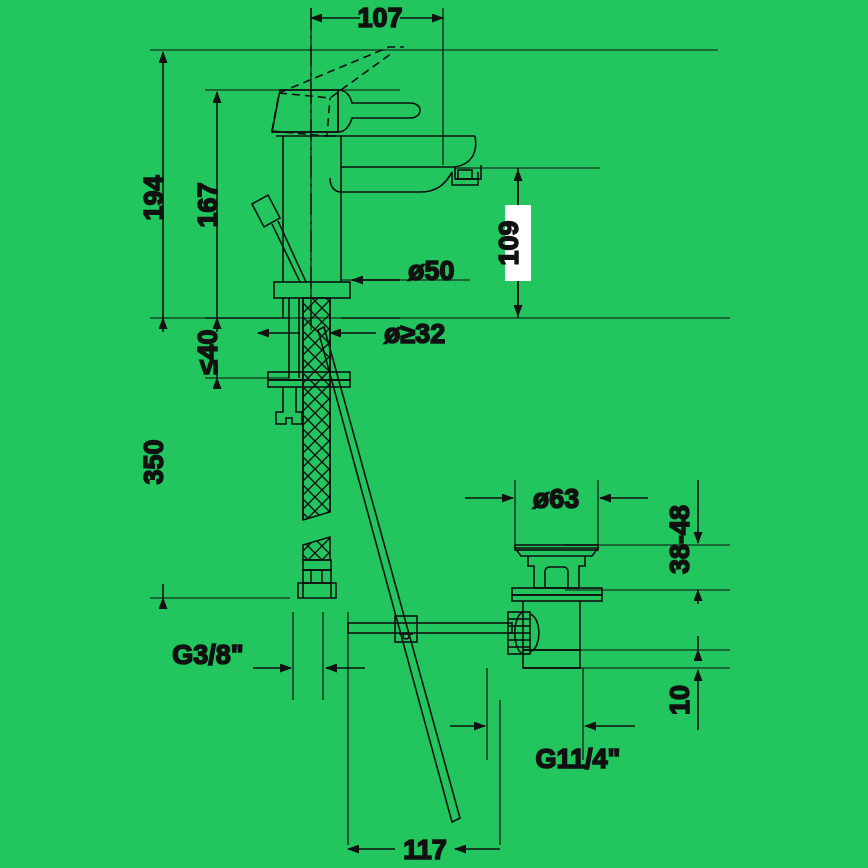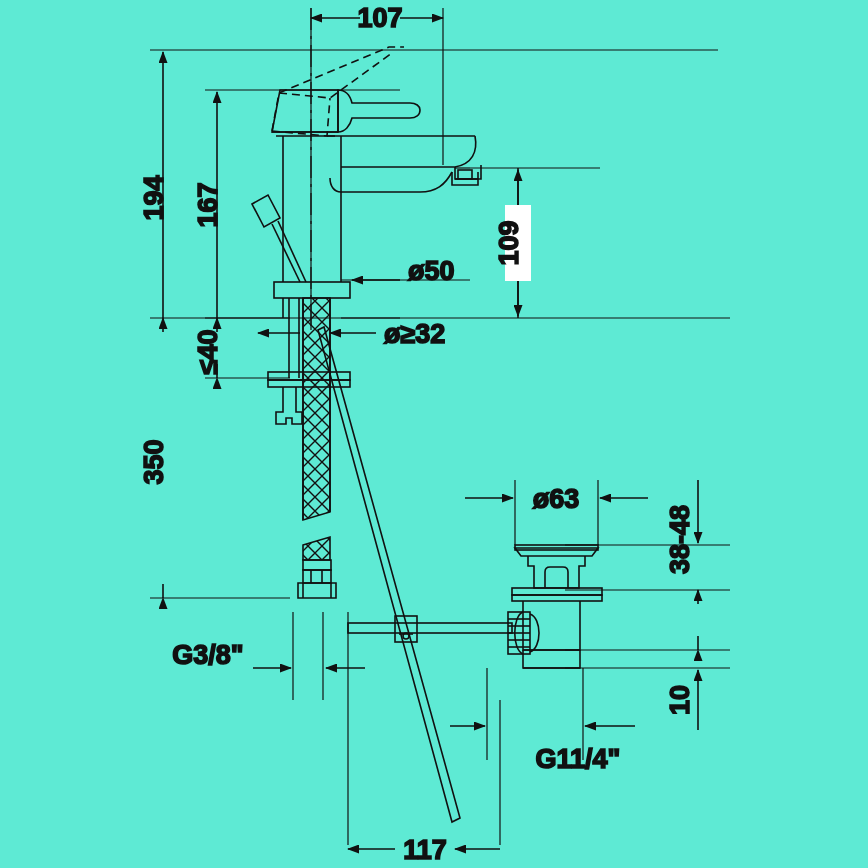--- a/index.html
+++ b/index.html
@@ -1,18 +1,18 @@
 <!DOCTYPE html>
 <html><head>
 <meta charset="utf-8">
 <style>
   html,body{margin:0;padding:0;background:#ffffff;}
   body{width:868px;height:868px;overflow:hidden;
        font-family:"Liberation Sans", sans-serif;}
-  #stage{position:relative;width:868px;height:868px;background:#5eead4;}
+  #stage{position:relative;width:868px;height:868px;background:#22c55e;}
   svg{display:block;}
   .dimtext{font-family:"Liberation Sans", sans-serif;font-weight:bold;font-size:27px;fill:#111;}
 </style>
 </head>
 <body>
 
 <div id="stage">
 <svg width="868" height="868" viewBox="0 0 868 868">
   <defs>
     <marker id="ar" markerWidth="12" markerHeight="9" refX="11" refY="4.5" orient="auto" markerUnits="userSpaceOnUse">

